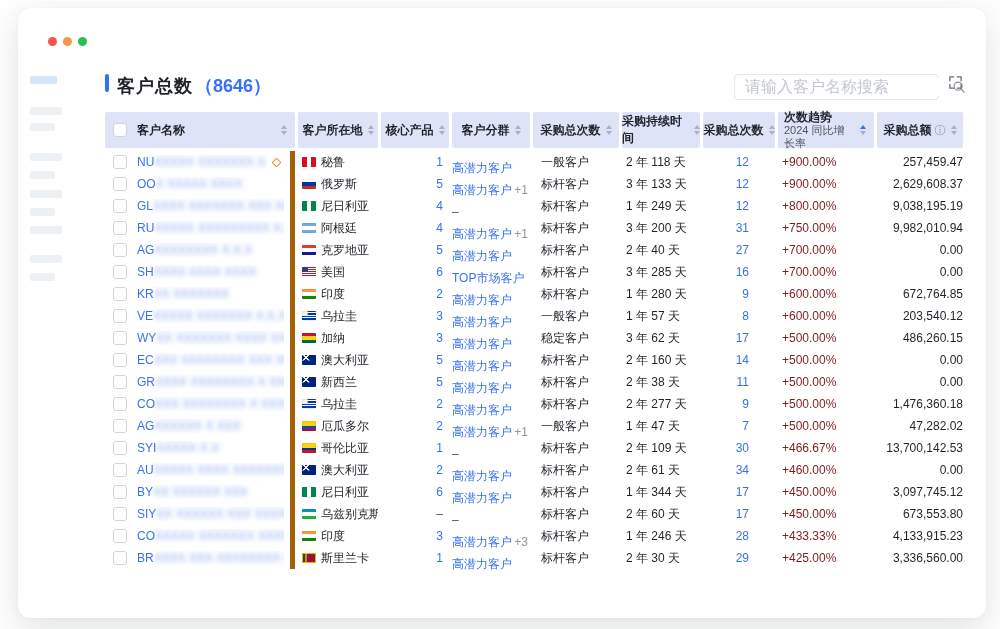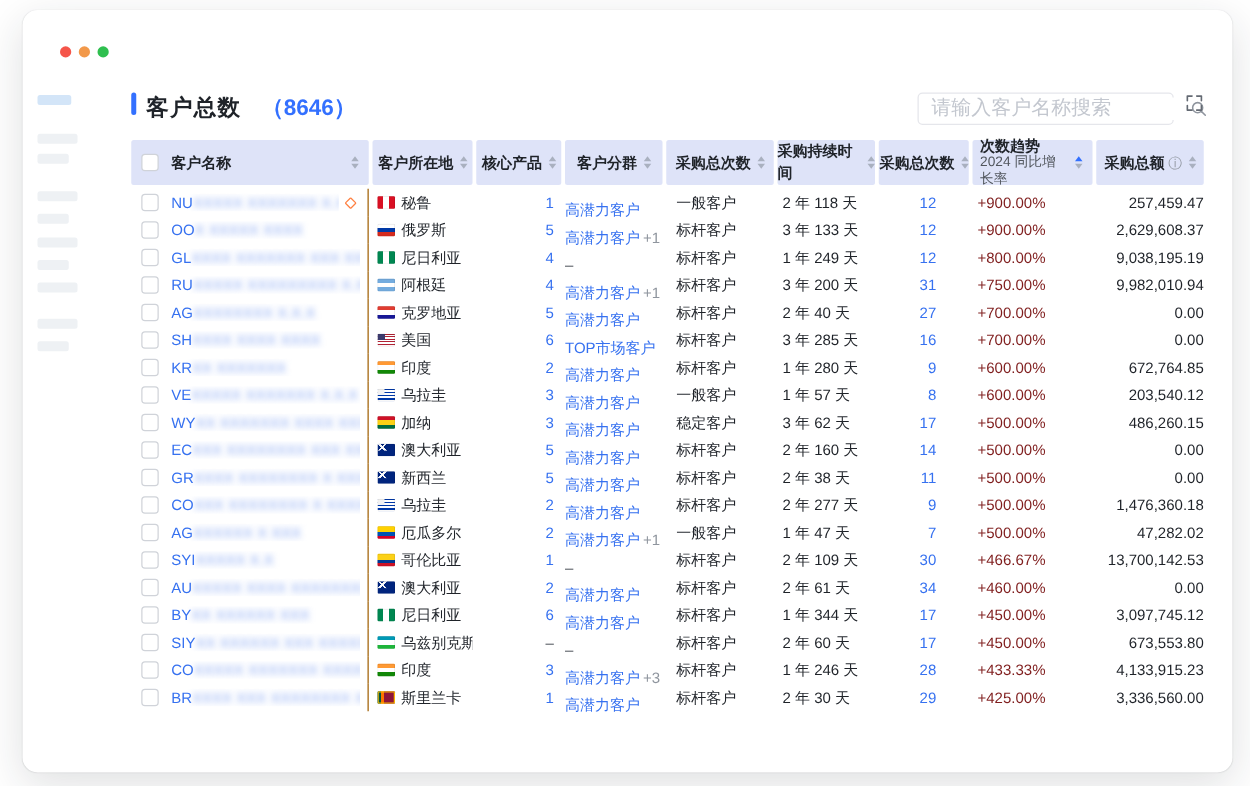--- a/index.html
+++ b/index.html
@@ -15,21 +15,21 @@
   
   .sidebar{ position:absolute; left:0; top:0; bottom:0; width:77px; }
   .skel{ position:absolute; left:12px; height:8px; border-radius:2px; background:#eef1f4; }
   .skel.blue{ background:#d3e5f8; }
 
   
   .main{ position:absolute; left:78px; top:0; right:0; bottom:0; padding:0 23px 0 9px; }
   .title-row{ margin-top:66px; height:28px; display:flex; align-items:flex-start; }
   .accent{ width:4px; height:18px; border-radius:2px; background:#3370ff; margin-right:8px; }
   .page-title{ font-size:18px; font-weight:700; color:#1f2329; letter-spacing:1px; }
-  .page-count{ font-size:18px; font-weight:700; color:#3370ff; margin-left:16px; }
+  .page-count{ font-size:18px; font-weight:700; color:#3370ff; margin-left:2px; }
   .spacer{ flex:1; }
   .search{ width:205px; height:26px; border:1px solid #e5e6eb; border-radius:4px; display:flex; align-items:center; padding:0 8px 0 10px; margin-right:8px; background:#fff; }
   .search input{ border:none; outline:none; flex:1; font-size:16px; color:#1f2329; font-family:Liberation Sans, sans-serif; }
   .search input::placeholder{ color:#c3c7cf; }
   .iconbtn{ width:16px; height:16px; display:flex; align-items:center; justify-content:center; cursor:pointer; }
 
   
   :root{ --cols: 190px 80px 68px 78px 86px 78px 72px 96px 86px; }
   .table{ margin-top:10px; }
   .thead{ display:grid; grid-template-columns:var(--cols); column-gap:3px; }
@@ -44,21 +44,21 @@
   .caret{ display:inline-flex; flex-direction:column; gap:2px; margin-left:5px; }
   .caret i{ width:0; height:0; border-left:3.5px solid transparent; border-right:3.5px solid transparent; }
   .caret .up{ border-bottom:4px solid #a9b0bf; }
   .caret .down{ border-top:4px solid #a9b0bf; }
   .caret .up.active{ border-bottom-color:#3370ff; }
   .info-i{ font-weight:400; color:#8f959e; font-size:11px; margin-left:3px; }
 
   .tbody{ margin-top:3px; }
   .row{ display:grid; grid-template-columns:var(--cols); column-gap:3px; height:22px; align-items:center; font-size:12px; color:#1f2329; }
   .cell{ overflow:hidden; white-space:nowrap; }
-  .c-name{ display:flex; align-items:center; padding:0 6px 0 8px; height:100%; border-right:1px solid #a16207; }
+  .c-name{ display:flex; align-items:center; padding:0 6px 0 8px; height:100%; border-right:5px solid #a16207; }
   .name-text{ margin-left:10px; color:#3671f0; overflow:hidden; white-space:nowrap; text-overflow:clip; flex:1; }
   .mask{ color:#8aa9f3; filter:blur(2.4px); }
   .tag-ico{ width:7px; height:7px; border:1.3px solid #ff8142; border-radius:1px; transform:rotate(45deg); margin:0 4px 0 6px; flex:none; }
   .checkbox{ width:14px; height:14px; border:1px solid #d0d3d9; border-radius:3px; background:#fff; flex:none; cursor:pointer; }
   .c-loc{ display:flex; align-items:center; gap:5px; padding-left:4px;font-family:Liberation Mono, monospace; }
   .flag{ width:14px; height:10px; border-radius:1px; flex:none; box-shadow:inset 0 0 0 .5px rgba(0,0,0,.12); }
   .c-core{ text-align:right; padding-right:6px; color:#3671f0; }
   .c-seg{ display:flex; align-items:center; justify-content:space-between; padding-right:2px;margin-top:12px; }
   .seg-label{ color:#3671f0; }
   .seg-extra{ color:#8f959e; }

